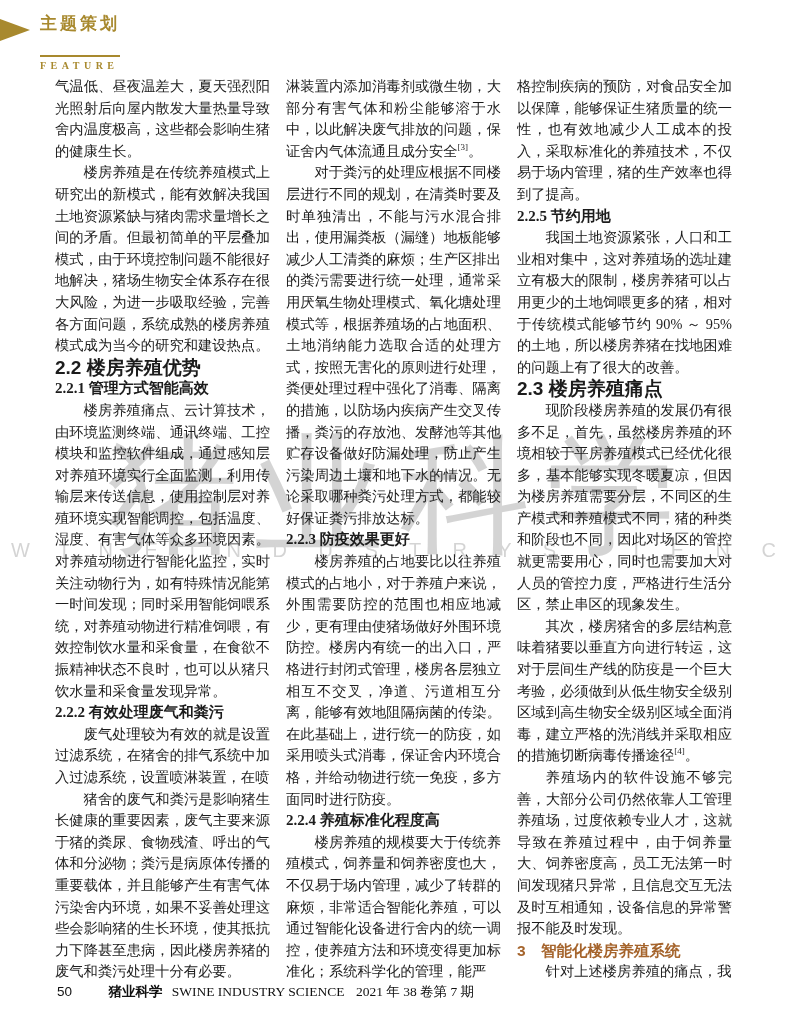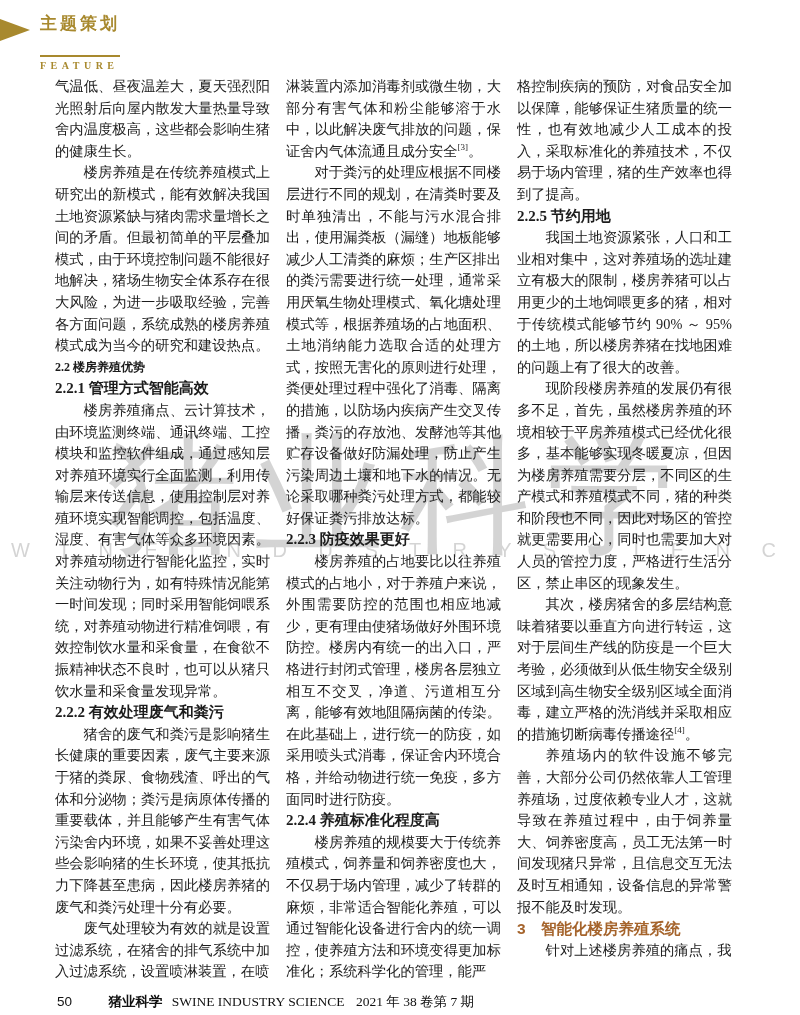--- a/index.html
+++ b/index.html
@@ -25,29 +25,29 @@
   .wm-en{font-family:"Liberation Sans","DejaVu Sans",sans-serif;font-size:20px;
          letter-spacing:13px;margin-top:-26px;white-space:nowrap;}
 
   
   .columns{position:absolute;left:55px;top:76px;width:682px;height:904px;
            display:flex;gap:16px;z-index:1;}
   .col{width:215px;height:904px;overflow:hidden;font-size:14.3px;line-height:21.6px;
        text-align:justify;}
   .col p{margin:0;text-indent:2em;}
   .col p.noindent{text-indent:0;}
-  .col .h2{font-family:Liberation Serif, serif;font-weight:bold;
-           font-size:12px;}
+  .col .h2{font-family:Liberation Sans, sans-serif;font-weight:bold;
+           font-size:19px;}
   .col .h3{font-weight:bold;font-size:15px;}
   .col .h1{font-family:"Liberation Sans","DejaVu Sans",sans-serif;font-weight:bold;
            font-size:15.5px;color:var(--accent);margin-top:0;}
   sup{font-size:9px;line-height:0;vertical-align:super;}
 
   
-  .ftr{position:absolute;left:57px;bottom:4px;z-index:1;font-size:13.5px;
+  .ftr{position:absolute;left:57px;bottom:14px;z-index:1;font-size:13.5px;
        color:#111;white-space:nowrap;}
   .ftr .pageno{display:inline-block;width:26px;margin-right:22px;font-family:"Liberation Sans","DejaVu Sans",sans-serif;}
   .ftr .jcn{font-weight:bold;margin-right:6px;}
   .ftr .jen{margin-right:8px;}
 </style>
 </head>
 <body>
 
 <div class="page">
 
@@ -65,35 +65,36 @@
   </div>
 
   <main class="columns">
     <div class="col">
         <p class="noindent">气温低、昼夜温差大，夏天强烈阳光照射后向屋内散发大量热量导致舍内温度极高，这些都会影响生猪的健康生长。</p>
         <p class="">楼房养殖是在传统养殖模式上研究出的新模式，能有效解决我国土地资源紧缺与猪肉需求量增长之间的矛盾。但最初简单的平层叠加模式，由于环境控制问题不能很好地解决，猪场生物安全体系存在很大风险，为进一步吸取经验，完善各方面问题，系统成熟的楼房养殖模式成为当今的研究和建设热点。</p>
         <div class="h2">2.2 楼房养殖优势</div>
         <div class="h3">2.2.1 管理方式智能高效</div>
         <p class="">楼房养殖痛点、云计算技术，由环境监测终端、通讯终端、工控模块和监控软件组成，通过感知层对养殖环境实行全面监测，利用传输层来传送信息，使用控制层对养殖环境实现智能调控，包括温度、湿度、有害气体等众多环境因素。对养殖动物进行智能化监控，实时关注动物行为，如有特殊情况能第一时间发现；同时采用智能饲喂系统，对养殖动物进行精准饲喂，有效控制饮水量和采食量，在食欲不振精神状态不良时，也可以从猪只饮水量和采食量发现异常。</p>
         <div class="h3">2.2.2 有效处理废气和粪污</div>
+        <p class="">废气处理较为有效的就是设置过滤系统，在猪舍的排气系统中加入过滤系统，设置喷淋装置，在喷</p>
         <p class="">猪舍的废气和粪污是影响猪生长健康的重要因素，废气主要来源于猪的粪尿、食物残渣、呼出的气体和分泌物；粪污是病原体传播的重要载体，并且能够产生有害气体污染舍内环境，如果不妥善处理这些会影响猪的生长环境，使其抵抗力下降甚至患病，因此楼房养猪的废气和粪污处理十分有必要。</p>
-        <p class="">废气处理较为有效的就是设置过滤系统，在猪舍的排气系统中加入过滤系统，设置喷淋装置，在喷</p>
       </div>
     <div class="col">
         <p class="noindent">淋装置内添加消毒剂或微生物，大部分有害气体和粉尘能够溶于水中，以此解决废气排放的问题，保证舍内气体流通且成分安全<sup>[3]</sup>。</p>
         <p class="">对于粪污的处理应根据不同楼层进行不同的规划，在清粪时要及时单独清出，不能与污水混合排出，使用漏粪板（漏缝）地板能够减少人工清粪的麻烦；生产区排出的粪污需要进行统一处理，通常采用厌氧生物处理模式、氧化塘处理模式等，根据养殖场的占地面积、土地消纳能力选取合适的处理方式，按照无害化的原则进行处理，粪便处理过程中强化了消毒、隔离的措施，以防场内疾病产生交叉传播，粪污的存放池、发酵池等其他贮存设备做好防漏处理，防止产生污染周边土壤和地下水的情况。无论采取哪种粪污处理方式，都能较好保证粪污排放达标。</p>
         <div class="h3">2.2.3 防疫效果更好</div>
         <p class="">楼房养殖的占地要比以往养殖模式的占地小，对于养殖户来说，外围需要防控的范围也相应地减少，更有理由使猪场做好外围环境防控。楼房内有统一的出入口，严格进行封闭式管理，楼房各层独立相互不交叉，净道、污道相互分离，能够有效地阻隔病菌的传染。在此基础上，进行统一的防疫，如采用喷头式消毒，保证舍内环境合格，并给动物进行统一免疫，多方面同时进行防疫。</p>
         <div class="h3">2.2.4 养殖标准化程度高</div>
         <p class="">楼房养殖的规模要大于传统养殖模式，饲养量和饲养密度也大，不仅易于场内管理，减少了转群的麻烦，非常适合智能化养殖，可以通过智能化设备进行舍内的统一调控，使养殖方法和环境变得更加标准化；系统科学化的管理，能严</p>
       </div>
     <div class="col">
         <p class="noindent">格控制疾病的预防，对食品安全加以保障，能够保证生猪质量的统一性，也有效地减少人工成本的投入，采取标准化的养殖技术，不仅易于场内管理，猪的生产效率也得到了提高。</p>
         <div class="h3">2.2.5 节约用地</div>
         <p class="">我国土地资源紧张，人口和工业相对集中，这对养殖场的选址建立有极大的限制，楼房养猪可以占用更少的土地饲喂更多的猪，相对于传统模式能够节约 90% ～ 95% 的土地，所以楼房养猪在找地困难的问题上有了很大的改善。</p>
+        <div class="h2">2.3 楼房养殖痛点</div>
         <p class="">现阶段楼房养殖的发展仍有很多不足，首先，虽然楼房养殖的环境相较于平房养殖模式已经优化很多，基本能够实现冬暖夏凉，但因为楼房养殖需要分层，不同区的生产模式和养殖模式不同，猪的种类和阶段也不同，因此对场区的管控就更需要用心，同时也需要加大对人员的管控力度，严格进行生活分区，禁止串区的现象发生。</p>
         <p class="">其次，楼房猪舍的多层结构意味着猪要以垂直方向进行转运，这对于层间生产线的防疫是一个巨大考验，必须做到从低生物安全级别区域到高生物安全级别区域全面消毒，建立严格的洗消线并采取相应的措施切断病毒传播途径<sup>[4]</sup>。</p>
         <p class="">养殖场内的软件设施不够完善，大部分公司仍然依靠人工管理养殖场，过度依赖专业人才，这就导致在养殖过程中，由于饲养量大、饲养密度高，员工无法第一时间发现猪只异常，且信息交互无法及时互相通知，设备信息的异常警报不能及时发现。</p>
         <div class="h1">3　智能化楼房养殖系统</div>
         <p class="">针对上述楼房养殖的痛点，我</p>
       </div>
   </main>
 
   <footer class="ftr">
     <span class="pageno">50</span>

